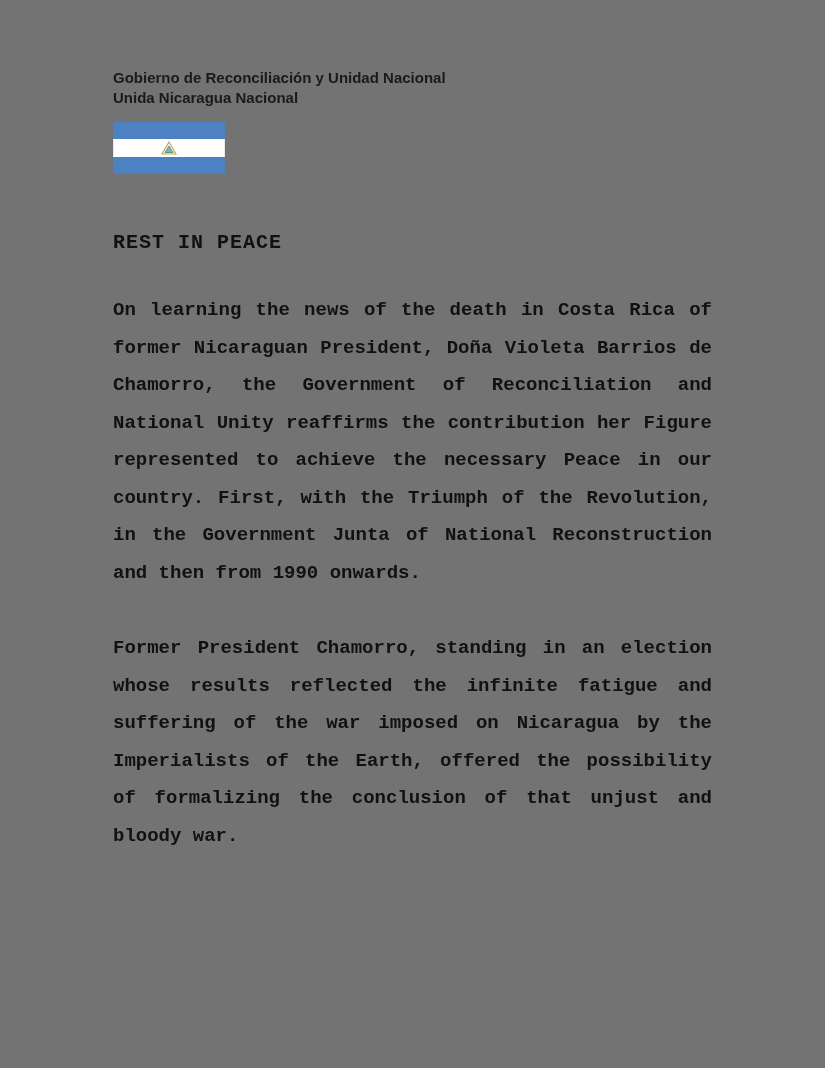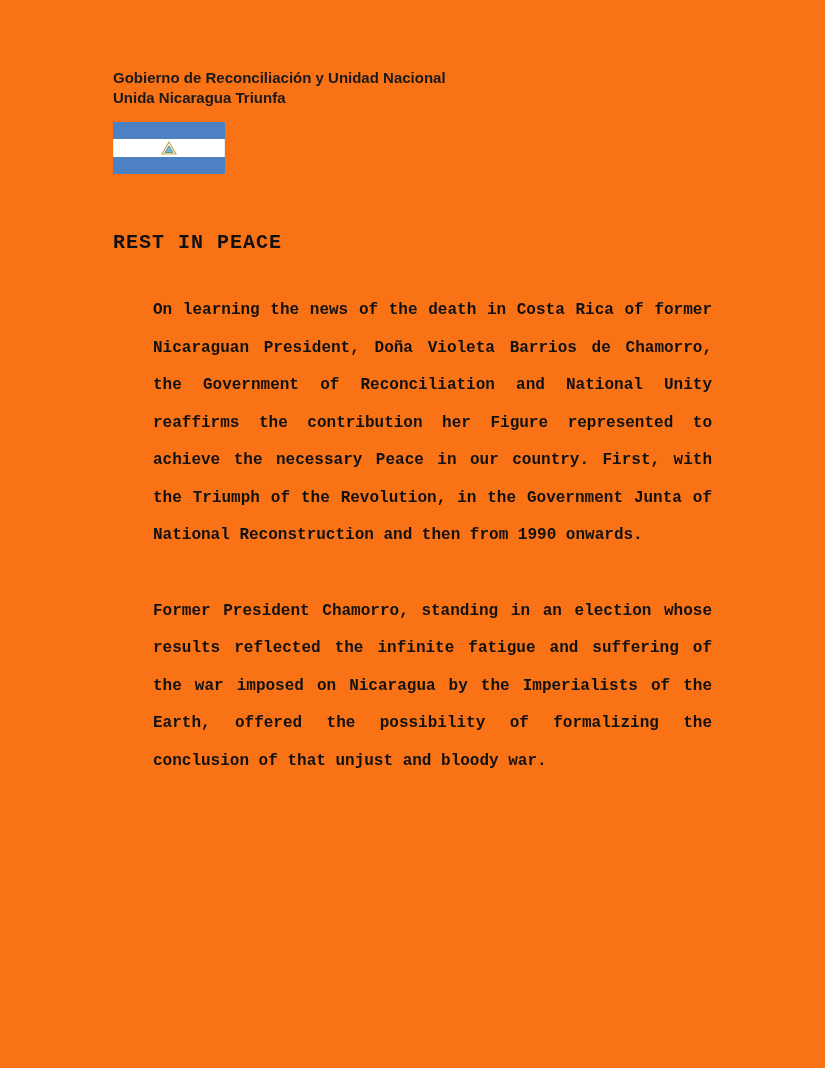--- a/index.html
+++ b/index.html
@@ -4,21 +4,21 @@
 <style>
   html, body {
     margin: 0;
     padding: 0;
     background: #ffffff;
   }
   .page {
     position: relative;
     width: 825px;
     height: 1068px;
-    background: #f97316;
+    background: #737373;
     overflow: hidden;
     box-sizing: border-box;
     padding: 68px 113px 0 113px;
   }
   .doc-header {
     font-family: "Liberation Sans", sans-serif;
     font-weight: bold;
     font-size: 15px;
     line-height: 20px;
     color: #1a1a1a;
@@ -56,41 +56,40 @@
   }
   .title-line {
     line-height: 26px;
     margin-bottom: 18px;
     letter-spacing: 1px;
   }
   .body-block {
     margin-top: 36px;
     font-family: "Liberation Mono", "DejaVu Sans Mono", monospace;
     font-weight: bold;
-    font-size: 16px;
+    font-size: 19px;
     color: #111111;
-    margin-left: 40px;
   }
   .body-paragraph {
     text-align: justify;
     line-height: 37.5px;
     margin: 0 0 38px 0;
   }
   .body-paragraph:last-child {
     margin-bottom: 0;
   }
 </style>
 </head>
 <body>
 
 <div class="page">
 
   <div class="doc-header">
     <div>Gobierno de Reconciliación y Unidad Nacional</div>
-    <div>Unida Nicaragua Triunfa</div>
+    <div>Unida Nicaragua Nacional</div>
   </div>
 
   <div class="flag">
     <div class="stripe-blue" style="background: rgb(78, 128, 196);"></div>
     <div class="stripe-white">
       <svg class="emblem" viewBox="0 0 16 14" xmlns="http://www.w3.org/2000/svg">
         <polygon points="8,1 15,13 1,13" fill="#f4f9ff" stroke="#caa85a" stroke-width="1.2"></polygon>
         <polygon points="8,5 12,11.5 4,11.5" fill="#7db0e0" stroke="#4a8a4a" stroke-width="0.8"></polygon>
       </svg>
     </div>

